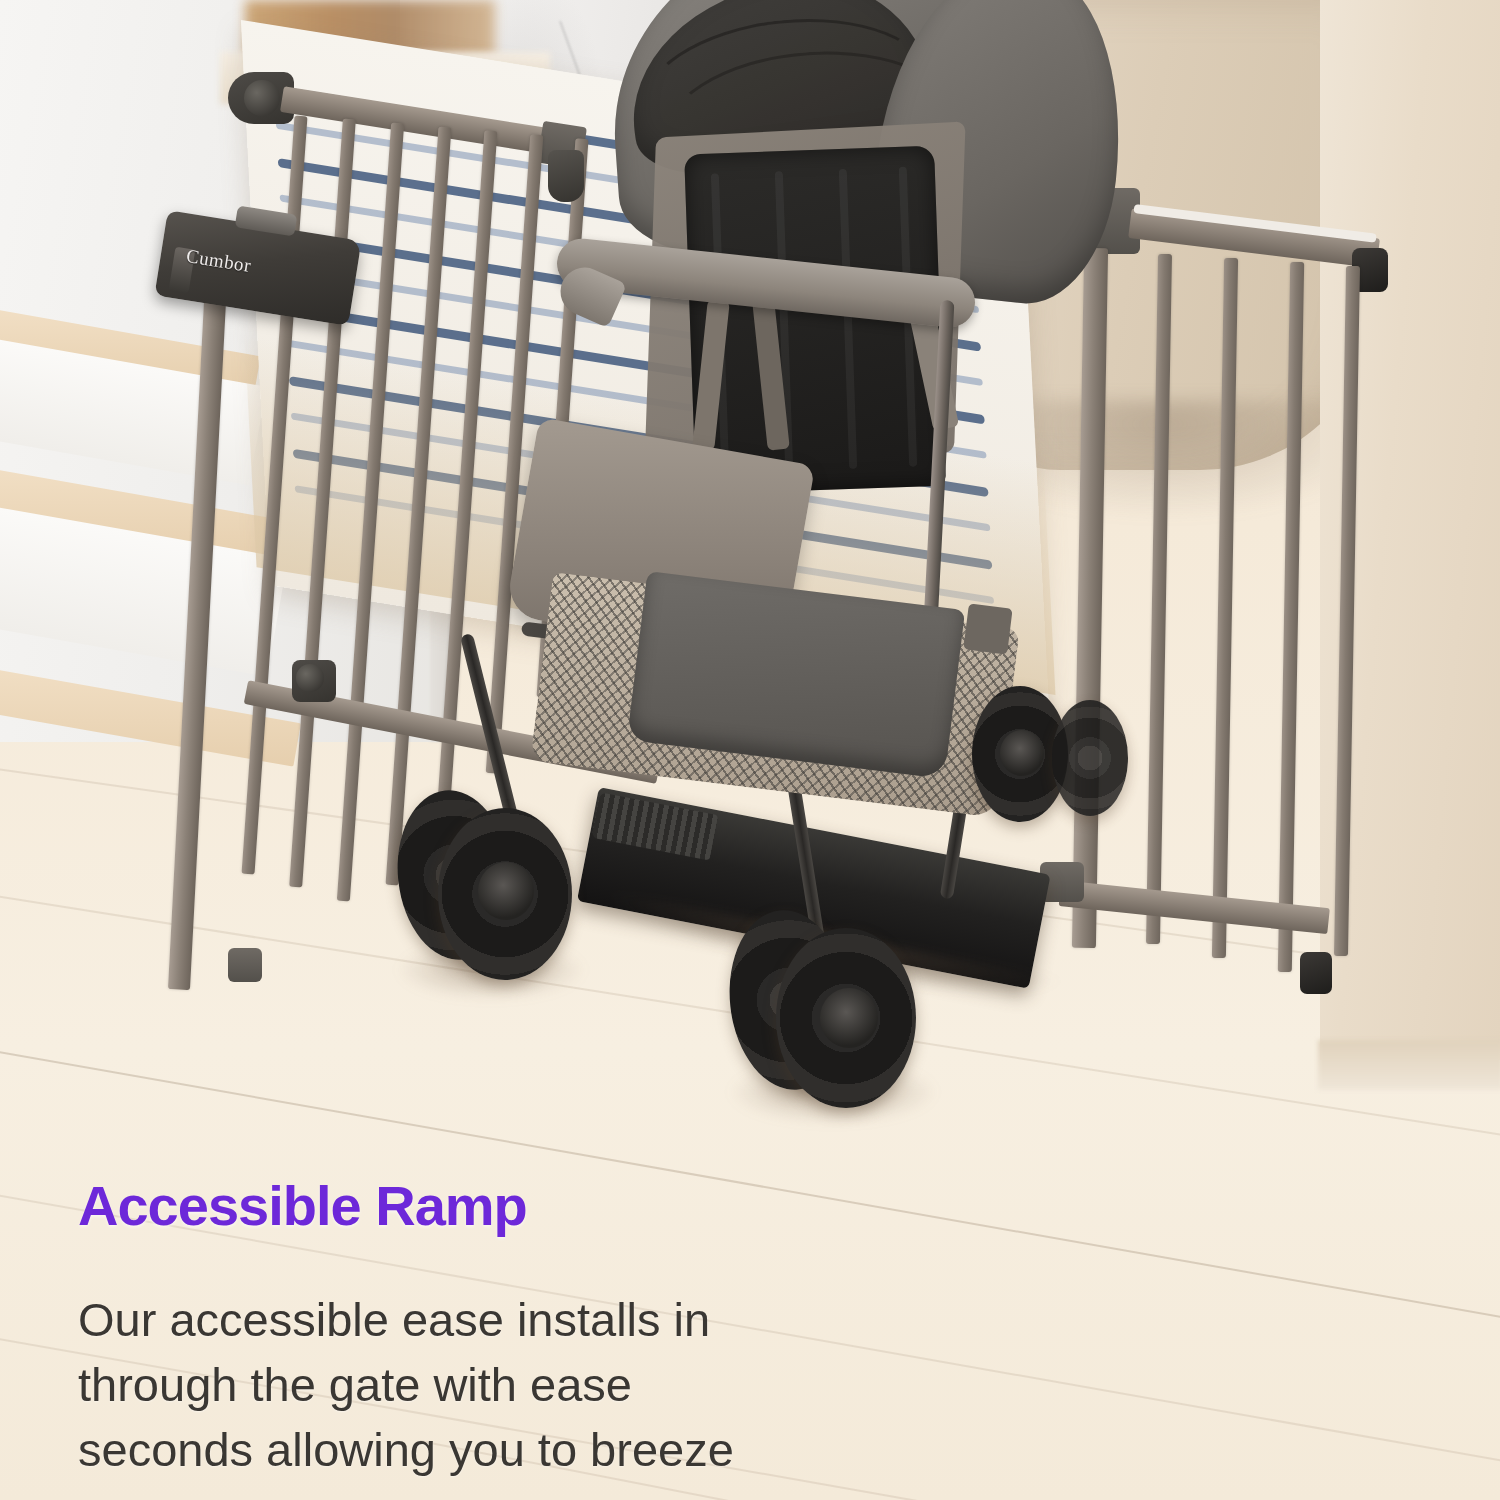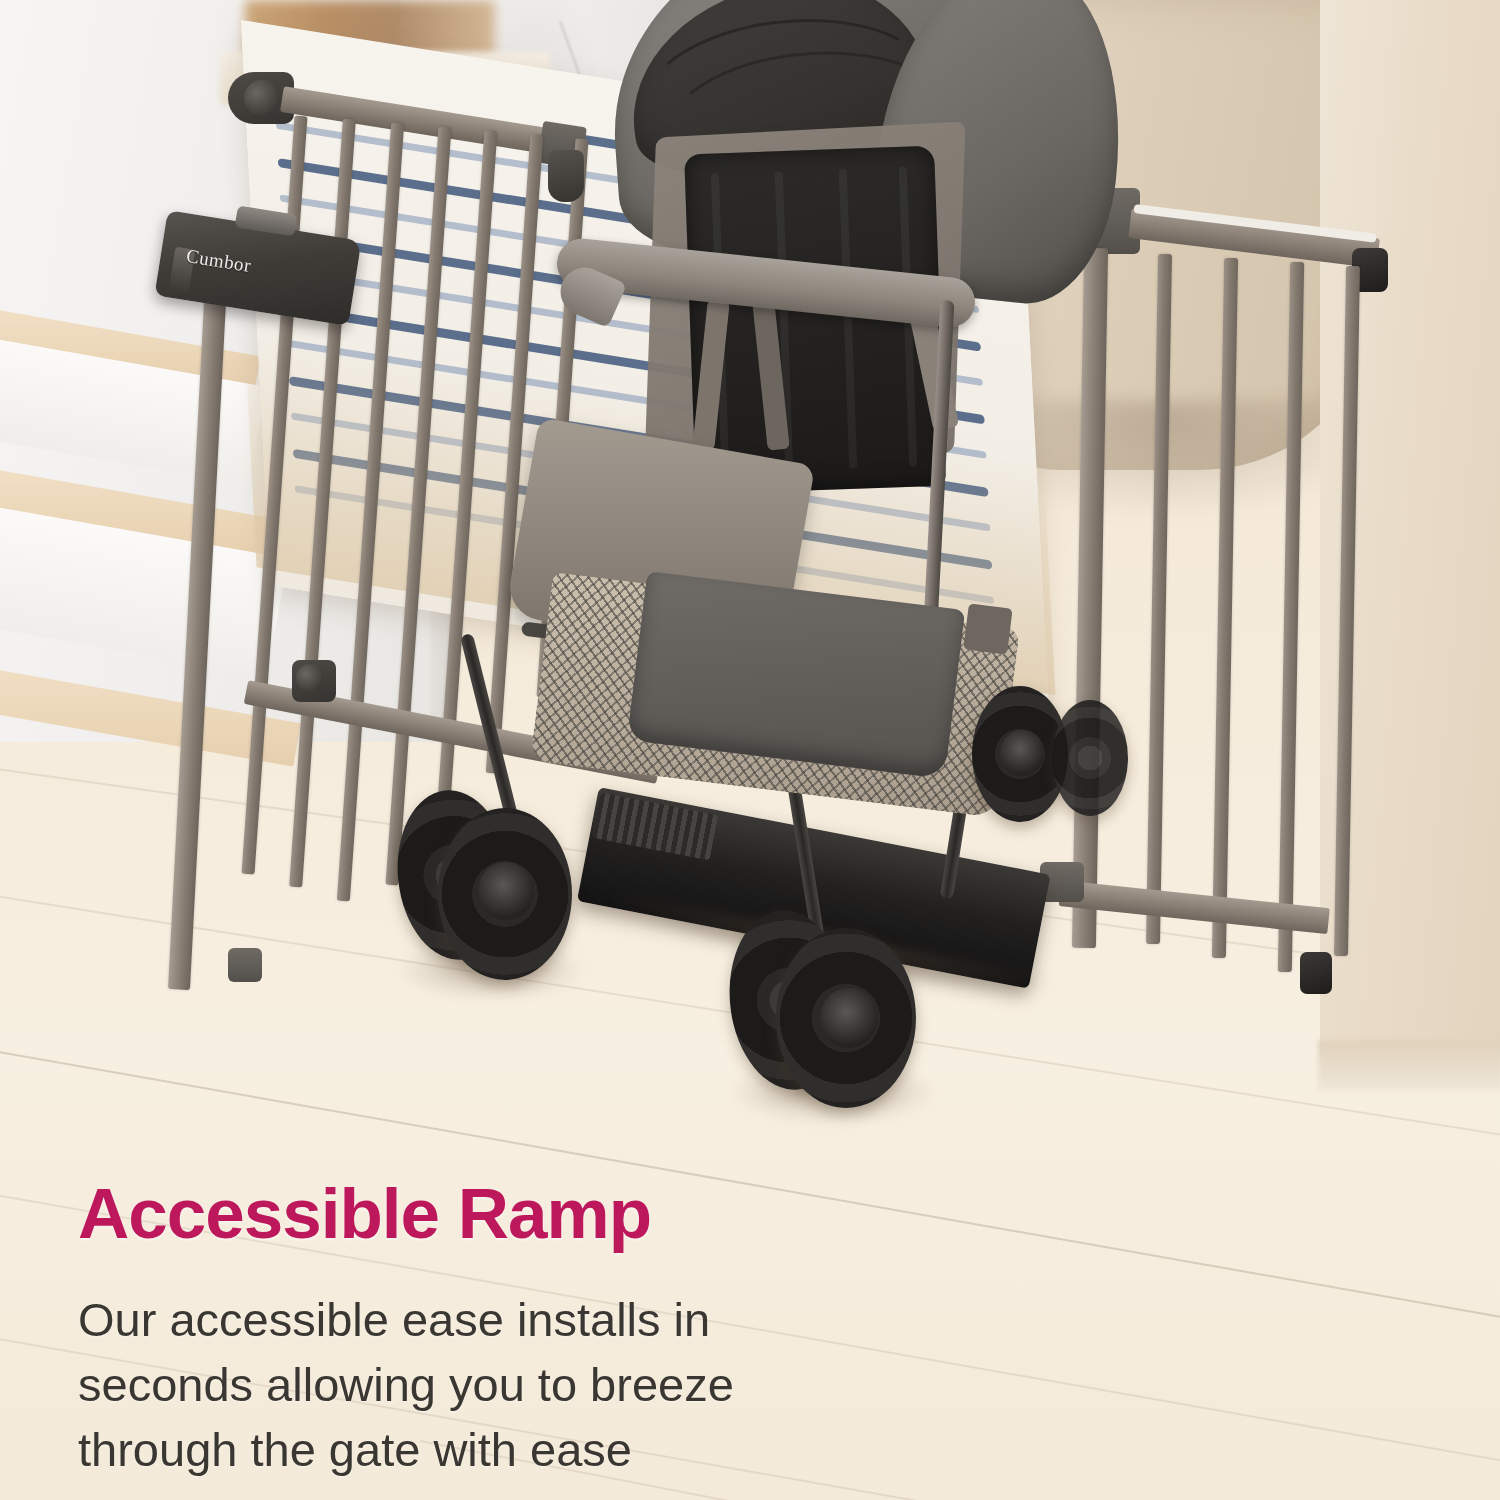--- a/index.html
+++ b/index.html
@@ -217,22 +217,22 @@
   }
   .wheel-shadow{
     position:absolute;border-radius:50%;
     background:radial-gradient(ellipse at 50% 50%, rgba(120,100,80,.42), transparent 70%);
     filter:blur(6px);
   }
 
   
   .headline{
     position:absolute;left:78px;top:1178px;
-    font-size:71px;font-weight:700;letter-spacing:-1px;
-    color:#be185d;line-height:1;
+    font-size:56px;font-weight:700;letter-spacing:-1px;
+    color:#6d28d9;line-height:1;
     text-shadow:0 2px 3px rgba(255,255,255,.55);
     white-space:nowrap;
   }
   .body-copy{
     position:absolute;left:78px;top:1288px;width:800px;
     font-size:47px;line-height:1.38;color:#3a3733;
     text-shadow:0 1px 2px rgba(255,255,255,.45);
   }
   .body-copy span{display:block;}
 </style>
@@ -383,17 +383,17 @@
   <div class="wheel" style="left:776px;top:928px;width:140px;height:180px;"></div>
   <div class="wheel-hub" style="left:820px;top:988px;width:58px;height:60px;"></div>
 
   <div class="wheel" style="left:972px;top:686px;width:96px;height:136px;"></div>
   <div class="wheel-hub" style="left:1000px;top:730px;width:44px;height:46px;"></div>
   <div class="wheel" style="left:1052px;top:700px;width:76px;height:116px;opacity:.9;"></div>
 
   <div class="headline">Accessible Ramp</div>
   <div class="body-copy">
     <span>Our accessible ease installs in</span>
+    <span>through the gate with ease</span>
     <span>seconds allowing you to breeze</span>
-    <span>through the gate with ease</span>
   </div>
 
 </div>
 
 </body></html>

